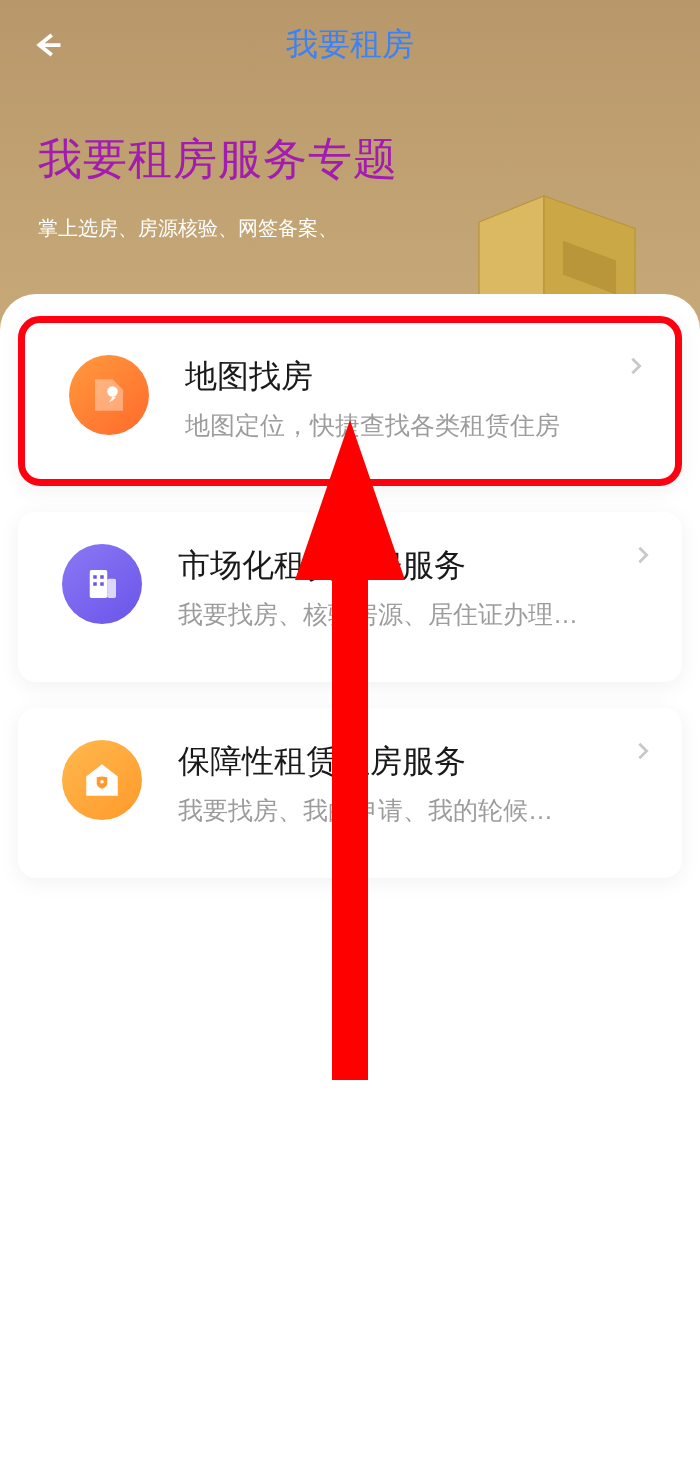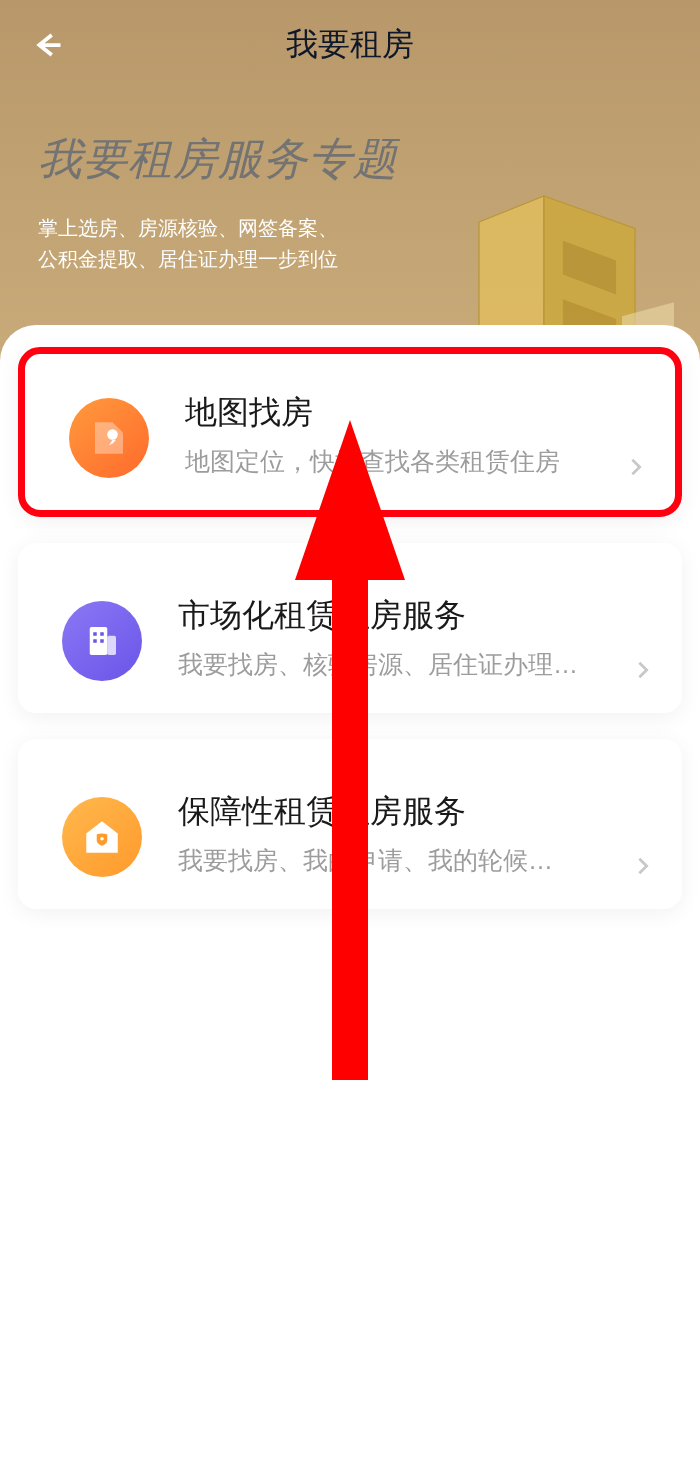--- a/index.html
+++ b/index.html
@@ -38,37 +38,36 @@
       cursor: pointer;
     }
     .back-btn svg {
       width: 30px;
       height: 30px;
       stroke: #ffffff;
       stroke-width: 3;
       fill: none;
     }
     .nav-title {
-      color: #0f172a;
+      color: #3b82f6;
       font-size: 32px;
       font-weight: 500;
     }
 
     
     .header-block {
       padding: 40px 38px 50px 38px;
       position: relative;
     }
     .header-title {
-      color: #737373;
+      color: #a21caf;
       font-size: 44px;
       font-weight: 500;
       margin-bottom: 24px;
       letter-spacing: 1px;
-      font-style: italic;
     }
     .header-sub {
       color: #ffffff;
       font-size: 20px;
       line-height: 1.55;
       max-width: 440px;
     }
 
     
     .deco-glyph {
@@ -89,21 +88,21 @@
       padding: 22px 18px 40px 18px;
       height: 1130px;
       position: relative;
     }
 
     .list-item {
       background: #ffffff;
       border-radius: 18px;
       box-shadow: 0 4px 22px rgba(0,0,0,0.06);
       display: flex;
-      align-items: flex-end;
+      align-items: flex-start;
       padding: 32px 28px 32px 44px;
       margin-bottom: 26px;
       min-height: 170px;
       position: relative;
       cursor: pointer;
     }
     .list-item.highlighted {
       border: 7px solid #ff0010;
       border-radius: 22px;
     }
@@ -173,21 +172,20 @@
       <path d="M15 4 L5 12 L15 20 M5 12 L22 12"></path>
     </svg>
   </div>
   <div class="nav-title">我要租房</div>
 </div>
 
 <div class="header-block">
   <div class="header-title">我要租房服务专题</div>
   <div class="header-sub">
     <span>掌上选房、房源核验、网签备案、</span><br>
-    <span>公积金提取、居住证办理一步到位</span>
   </div>
   <svg class="deco-glyph" viewBox="0 0 200 200">
     <g fill="#d8b657" stroke="#b8942f" stroke-width="1">
       <polygon points="30,40 80,20 80,140 30,160" fill="#e0bd5f"></polygon>
       <polygon points="80,20 150,45 150,165 80,140" fill="#cda93e"></polygon>
       <polygon points="95,55 135,70 135,95 95,80" fill="#b8942f"></polygon>
       <polygon points="95,100 135,115 135,140 95,125" fill="#b8942f"></polygon>
     </g>
     <g fill="#f1e0b0" opacity="0.6">
       <rect x="140" y="150" width="40" height="40" transform="skewY(-15)"></rect>

